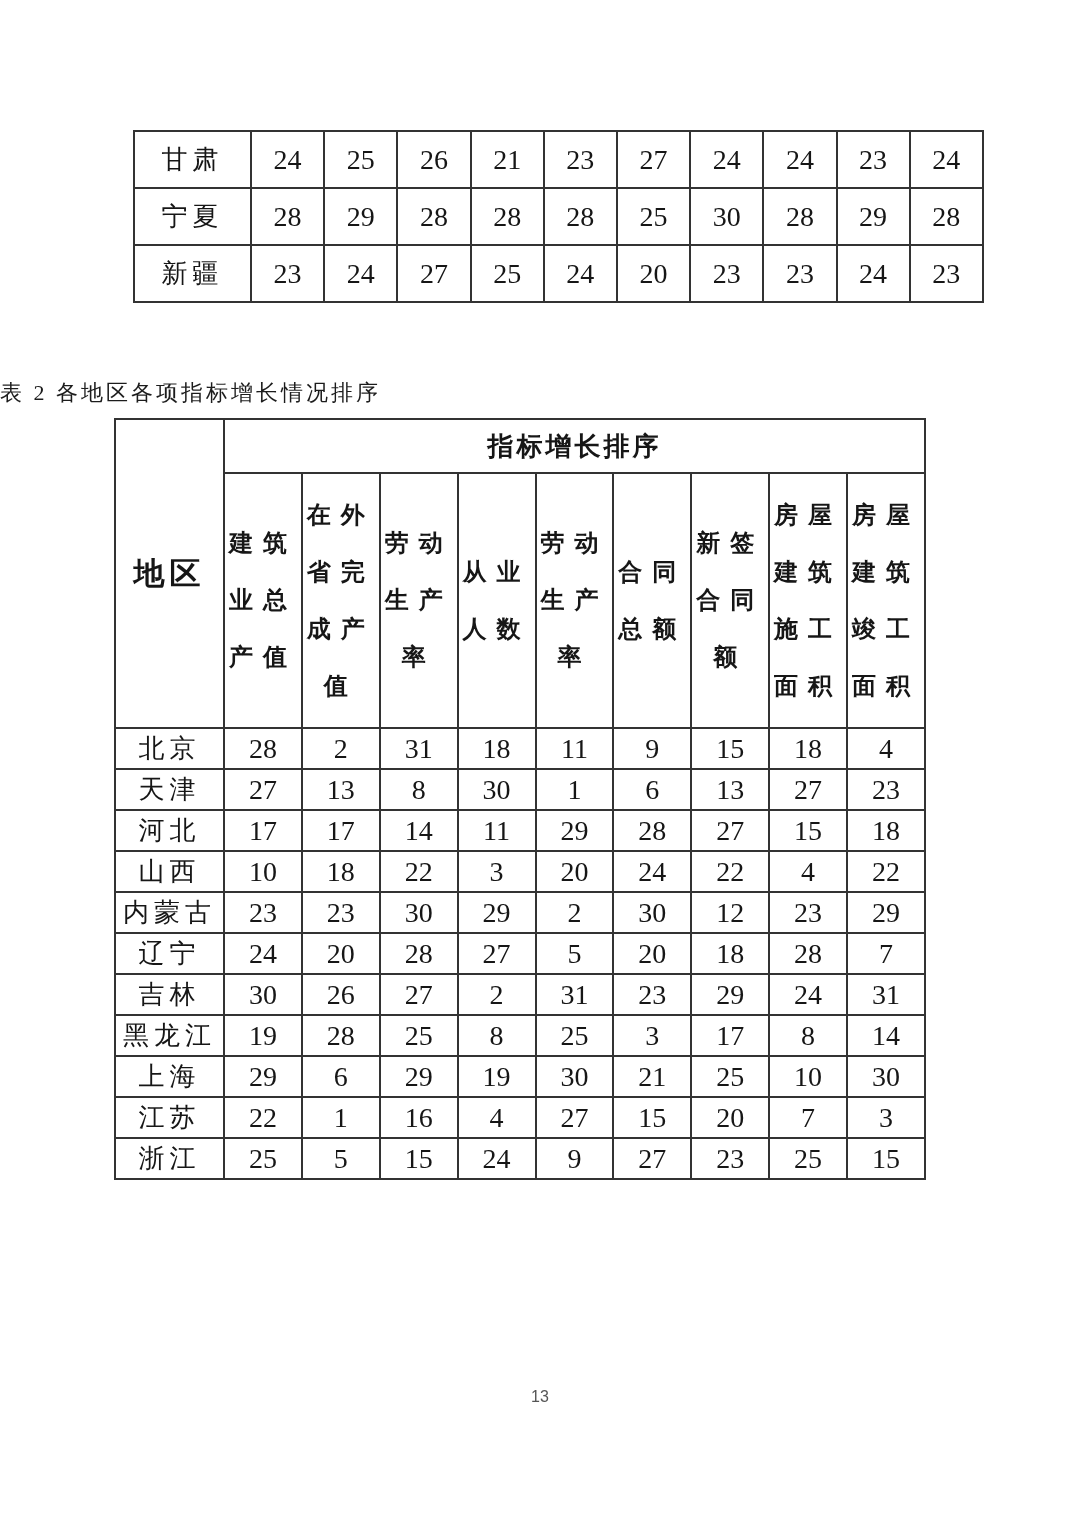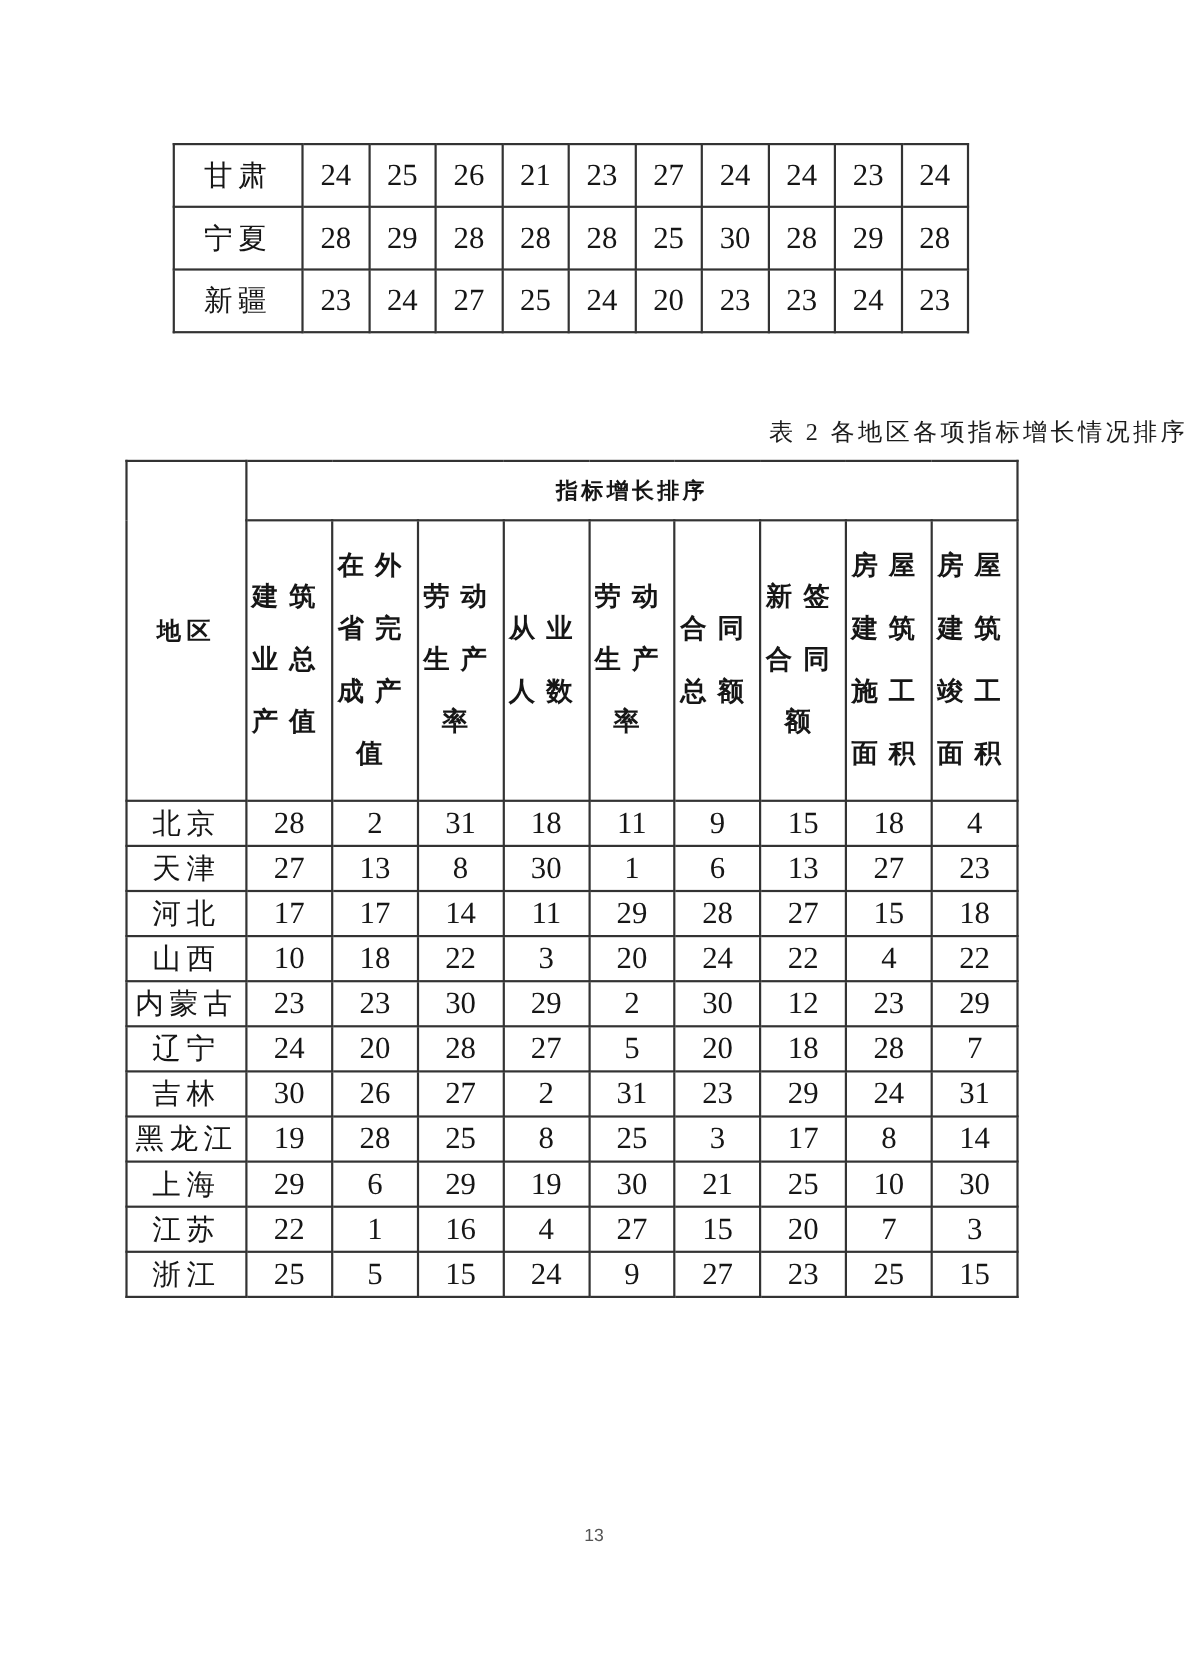--- a/index.html
+++ b/index.html
@@ -8,43 +8,43 @@
     background:#ffffff;
     font-family:"Liberation Serif","DejaVu Serif",serif;
     color:#161616;
   }
   .page { position:relative; width:1080px; height:1527px; overflow:hidden; background:#fff; }
 
   table { border-collapse:collapse; table-layout:fixed; }
   td { border:2px solid #333333; text-align:center; vertical-align:middle; padding:0; overflow:hidden; }
 
   
-  #table1 { position:absolute; left:133px; top:130px; width:724px;margin-left:24px; }
+  #table1 { position:absolute; left:133px; top:130px; width:851px; }
   #table1 col.t1-region { width:117px; }
   #table1 tr { height:57px; }
 
   
   .caption {
     position:absolute; left:0; top:372px; width:1080px; height:42px;
-    line-height:42px; text-align:right;
+    line-height:42px; text-align:left;
     font-size:22px; letter-spacing:3px; color:#1c1c1c;
   }
 
   
   #table2 { position:absolute; left:114px; top:418px; width:812px; }
   #table2 col.c-region { width:109px; }
   #table2 tr.group-row { height:54px; }
   #table2 tr.colhead-row { height:255px; }
   #table2 tbody.data tr { height:41px; }
 
   .region-head {
-    font-weight:bold; font-size:22px; letter-spacing:5px;
+    font-weight:bold; font-size:31px; letter-spacing:5px;
   }
   .group-head {
-    font-weight:bold; font-size:20px; letter-spacing:3px;
+    font-weight:bold; font-size:26px; letter-spacing:3px;
   }
   td.colhead {
     font-weight:bold; font-size:24px;
     letter-spacing:10px; line-height:57px;
     word-break:break-all;
   }
   td.region { font-size:26px; letter-spacing:5px; }
   td.num { font-size:28px; }
 
   

